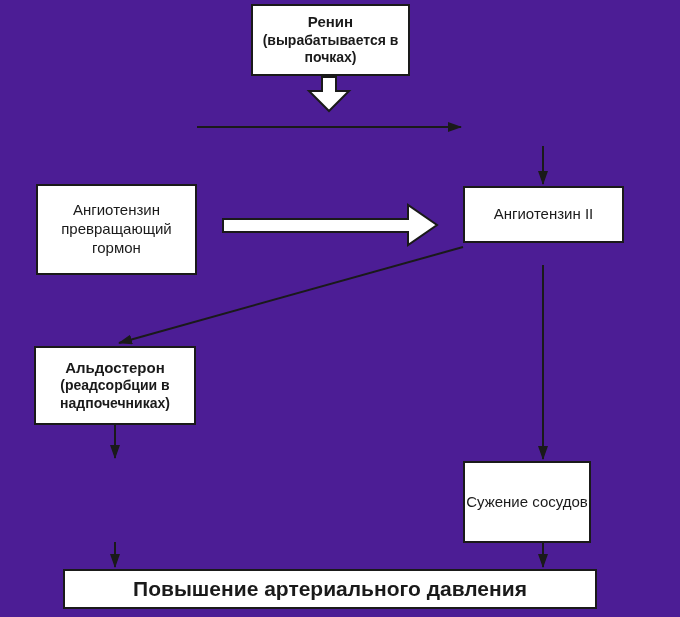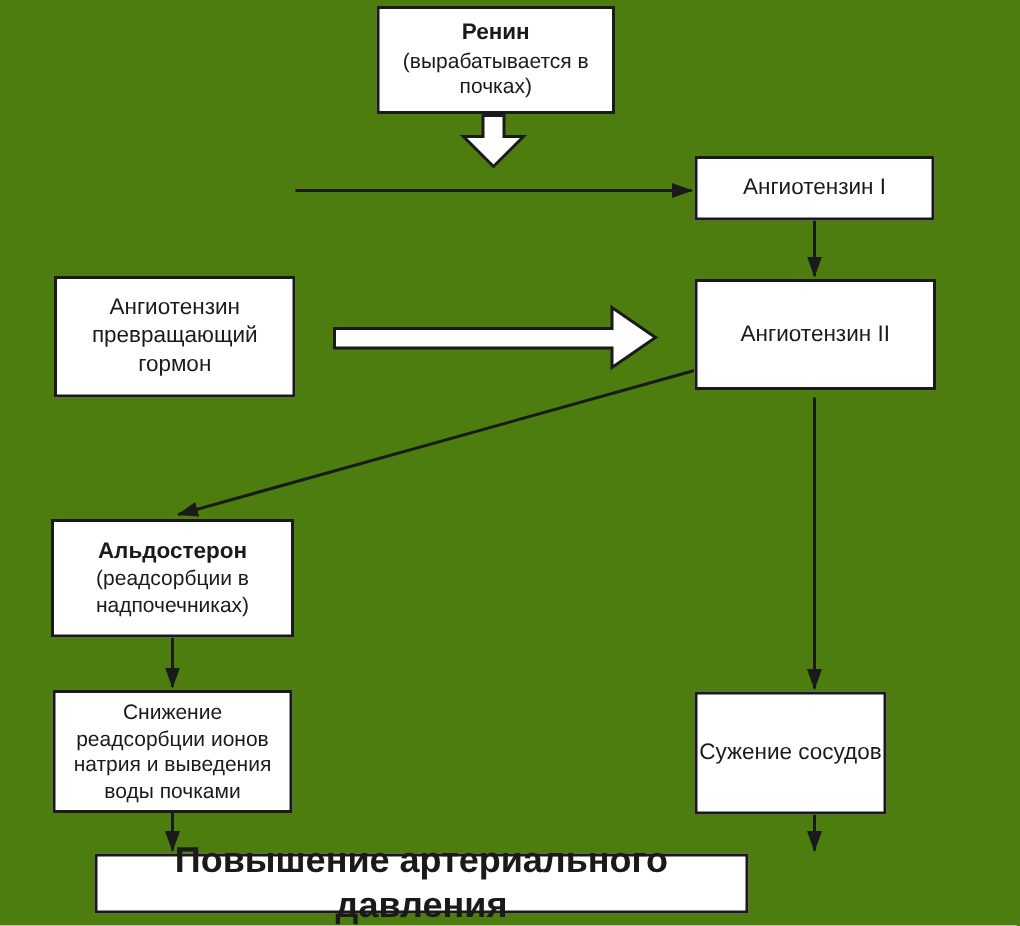--- a/index.html
+++ b/index.html
@@ -1,49 +1,49 @@
 <!DOCTYPE html>
 <html><head>
 <meta charset="utf-8">
 <style>
   html, body { margin: 0; padding: 0; background: #ffffff; }
   .canvas {
     position: relative;
     width: 680px;
     height: 617px;
-    background: #4d7c0f;
+    background: #4c1d95;
     font-family: "Liberation Sans", sans-serif;
     color: #1a1a1a;
     overflow: hidden;
   }
   svg.wires { position: absolute; left: 0; top: 0; width: 680px; height: 617px; }
   .node {
     position: absolute;
     box-sizing: border-box;
     border: 2px solid #1a1a1a;
     background: #ffffff;
     display: flex;
     flex-direction: column;
     align-items: center;
     justify-content: center;
     text-align: center;
     font-size: 15px;
     line-height: 1.25;
   }
   .node .title { font-weight: bold; font-size: 15px; }
-  .node .subtitle { font-size: 14px; font-weight: normal; }
+  .node .subtitle { font-size: 14px; font-weight: bold; }
   .node-renin            { left: 251px; top: 4px;   width: 159px; height: 72px; padding: 0 4px; }
   .node-angiotensinogen  { left: 33px;  top: 105px; width: 164px; height: 43px; }
   .node-angiotensin-i    { left: 463px; top: 104px; width: 160px; height: 43px; }
-  .node-ace              { left: 36px;  top: 184px; width: 161px; height: 81px; padding: 0 14px; }
-  .node-angiotensin-ii   { left: 463px; top: 186px; width: 161px; height: 74px; }
+  .node-ace              { left: 36px;  top: 184px; width: 161px; height: 91px; padding: 0 14px; }
+  .node-angiotensin-ii   { left: 463px; top: 186px; width: 161px; height: 57px; }
   .node-aldosterone      { left: 34px;  top: 346px; width: 162px; height: 79px; padding: 0 4px; font-size: 14px; }
   .node-sodium           { left: 35px;  top: 460px; width: 160px; height: 82px; padding: 0 8px; font-size: 14px; }
   .node-vasoconstriction { left: 463px; top: 461px; width: 128px; height: 82px; }
-  .node-bp               { left: 63px;  top: 569px; width: 436px; height: 40px; font-weight: bold; font-size: 24px; }
+  .node-bp               { left: 63px;  top: 569px; width: 534px; height: 40px; font-weight: bold; font-size: 21px; }
 </style>
 </head>
 <body>
 
 <div class="canvas">
 
   <svg class="wires" viewBox="0 0 680 617" xmlns="http://www.w3.org/2000/svg">
     <defs>
       <marker id="ah" viewBox="0 0 7 5" refX="6.5" refY="2.5" markerWidth="7" markerHeight="5" orient="auto" markerUnits="strokeWidth">
         <path d="M0,0 L7,2.5 L0,5 z" fill="#1a1a1a"></path>
@@ -61,40 +61,34 @@
     <line x1="115" y1="542" x2="115" y2="567" stroke="#1a1a1a" stroke-width="2" marker-end="url(#ah)"></line>
     <line x1="543" y1="543" x2="543" y2="567" stroke="#1a1a1a" stroke-width="2" marker-end="url(#ah)"></line>
   </svg>
 
   <div class="node node-renin">
     <span class="title">Ренин</span>
     <span class="subtitle">(вырабатывается в почках)</span>
   </div>
 
 
-  <div class="node node-angiotensin-i">
-    <span>Ангиотензин I</span>
-  </div>
 
   <div class="node node-ace">
     <span>Ангиотензин превращающий гормон</span>
   </div>
 
   <div class="node node-angiotensin-ii">
     <span>Ангиотензин II</span>
   </div>
 
   <div class="node node-aldosterone">
     <span class="title">Альдостерон</span>
     <span class="subtitle">(реадсорбции в надпочечниках)</span>
   </div>
 
-  <div class="node node-sodium">
-    <span>Снижение реадсорбции ионов натрия и выведения воды почками</span>
-  </div>
 
   <div class="node node-vasoconstriction">
     <span>Сужение сосудов</span>
   </div>
 
   <div class="node node-bp">
     <span>Повышение артериального давления</span>
   </div>
 
 </div>

